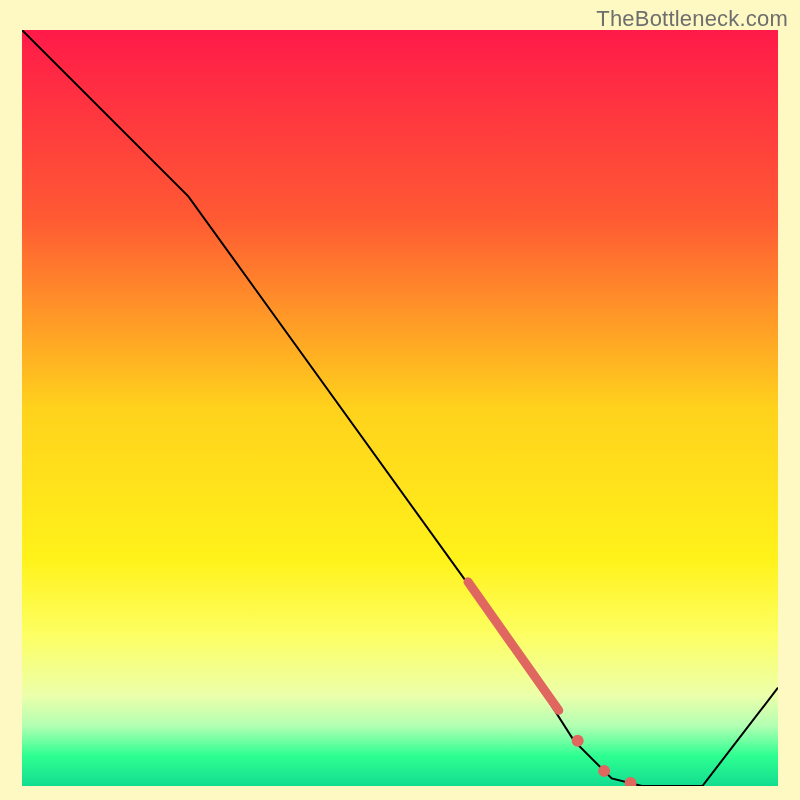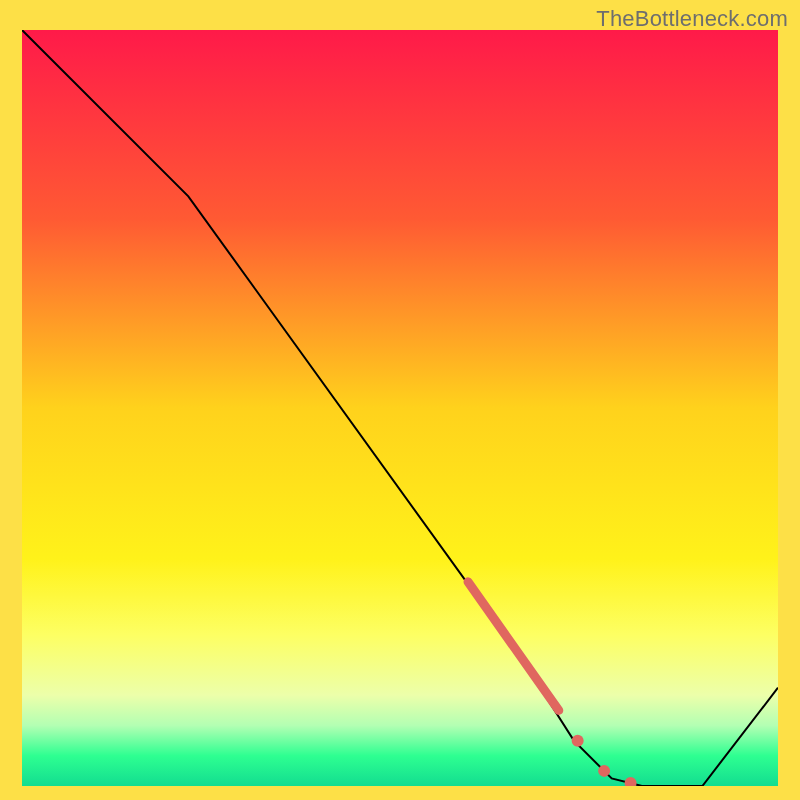--- a/index.html
+++ b/index.html
@@ -8,21 +8,21 @@
     background: #000;
     width: 800px;
     height: 800px;
     overflow: hidden;
     font-family: Arial, Helvetica, sans-serif;
   }
   .wrap {
     position: relative;
     width: 800px;
     height: 800px;
-    background: #fde047;
+    background: #fef9c3;
   }
   .watermark {
     position: absolute;
     top: 6px;
     right: 12px;
     color: #6e6e6e;
     font-size: 22px;
     font-weight: 400;
     letter-spacing: 0.2px;
     z-index: 10;

